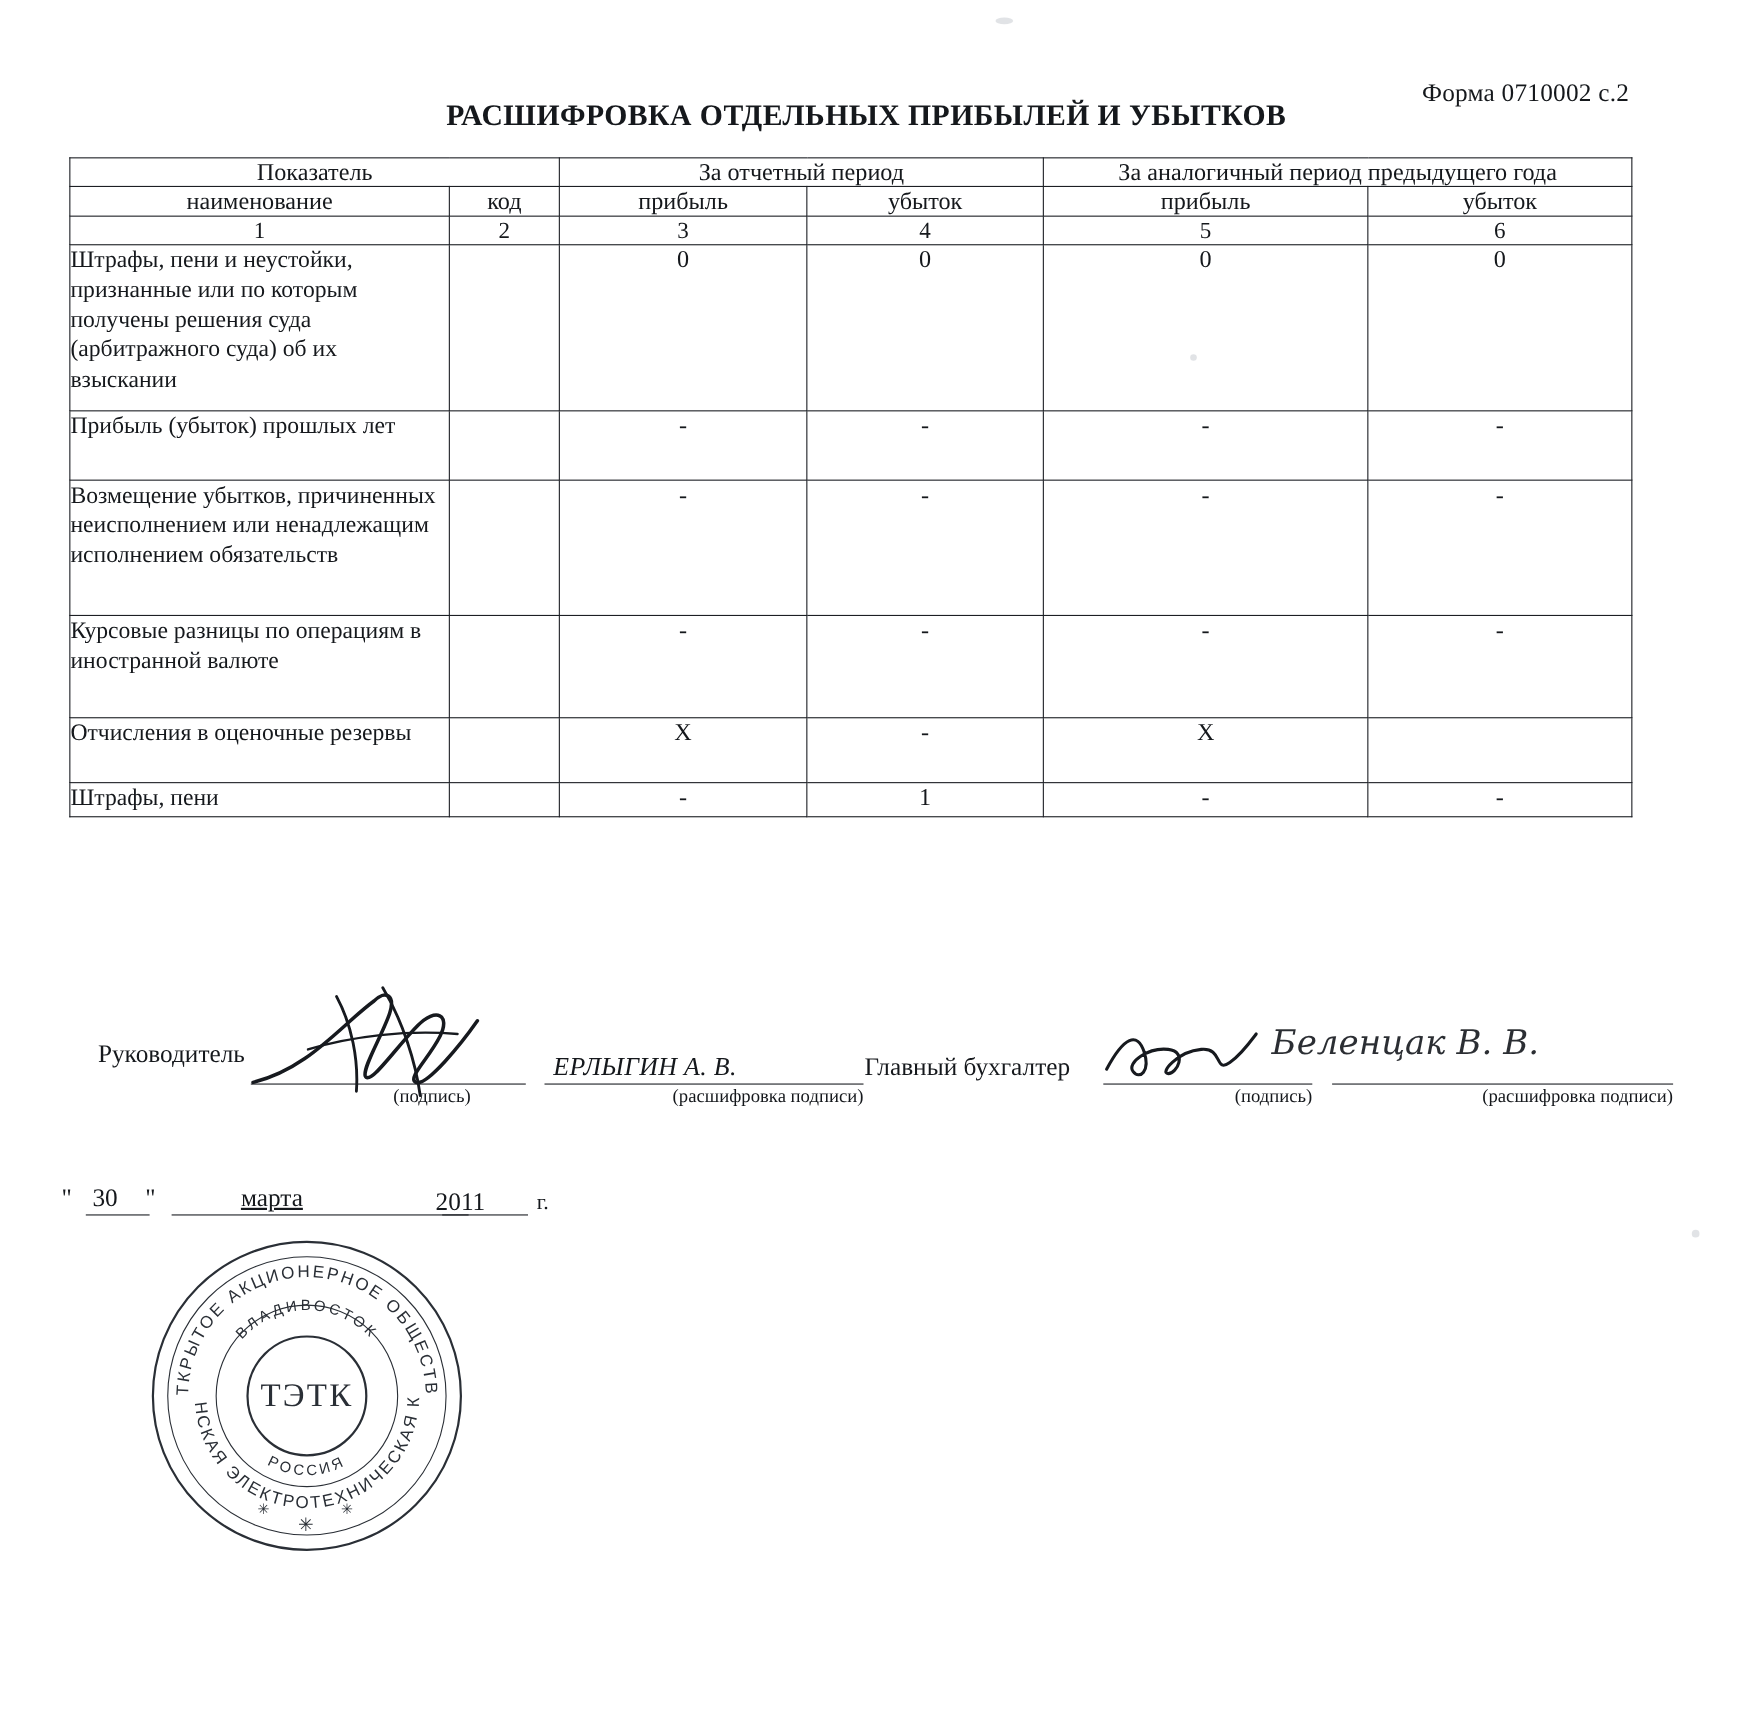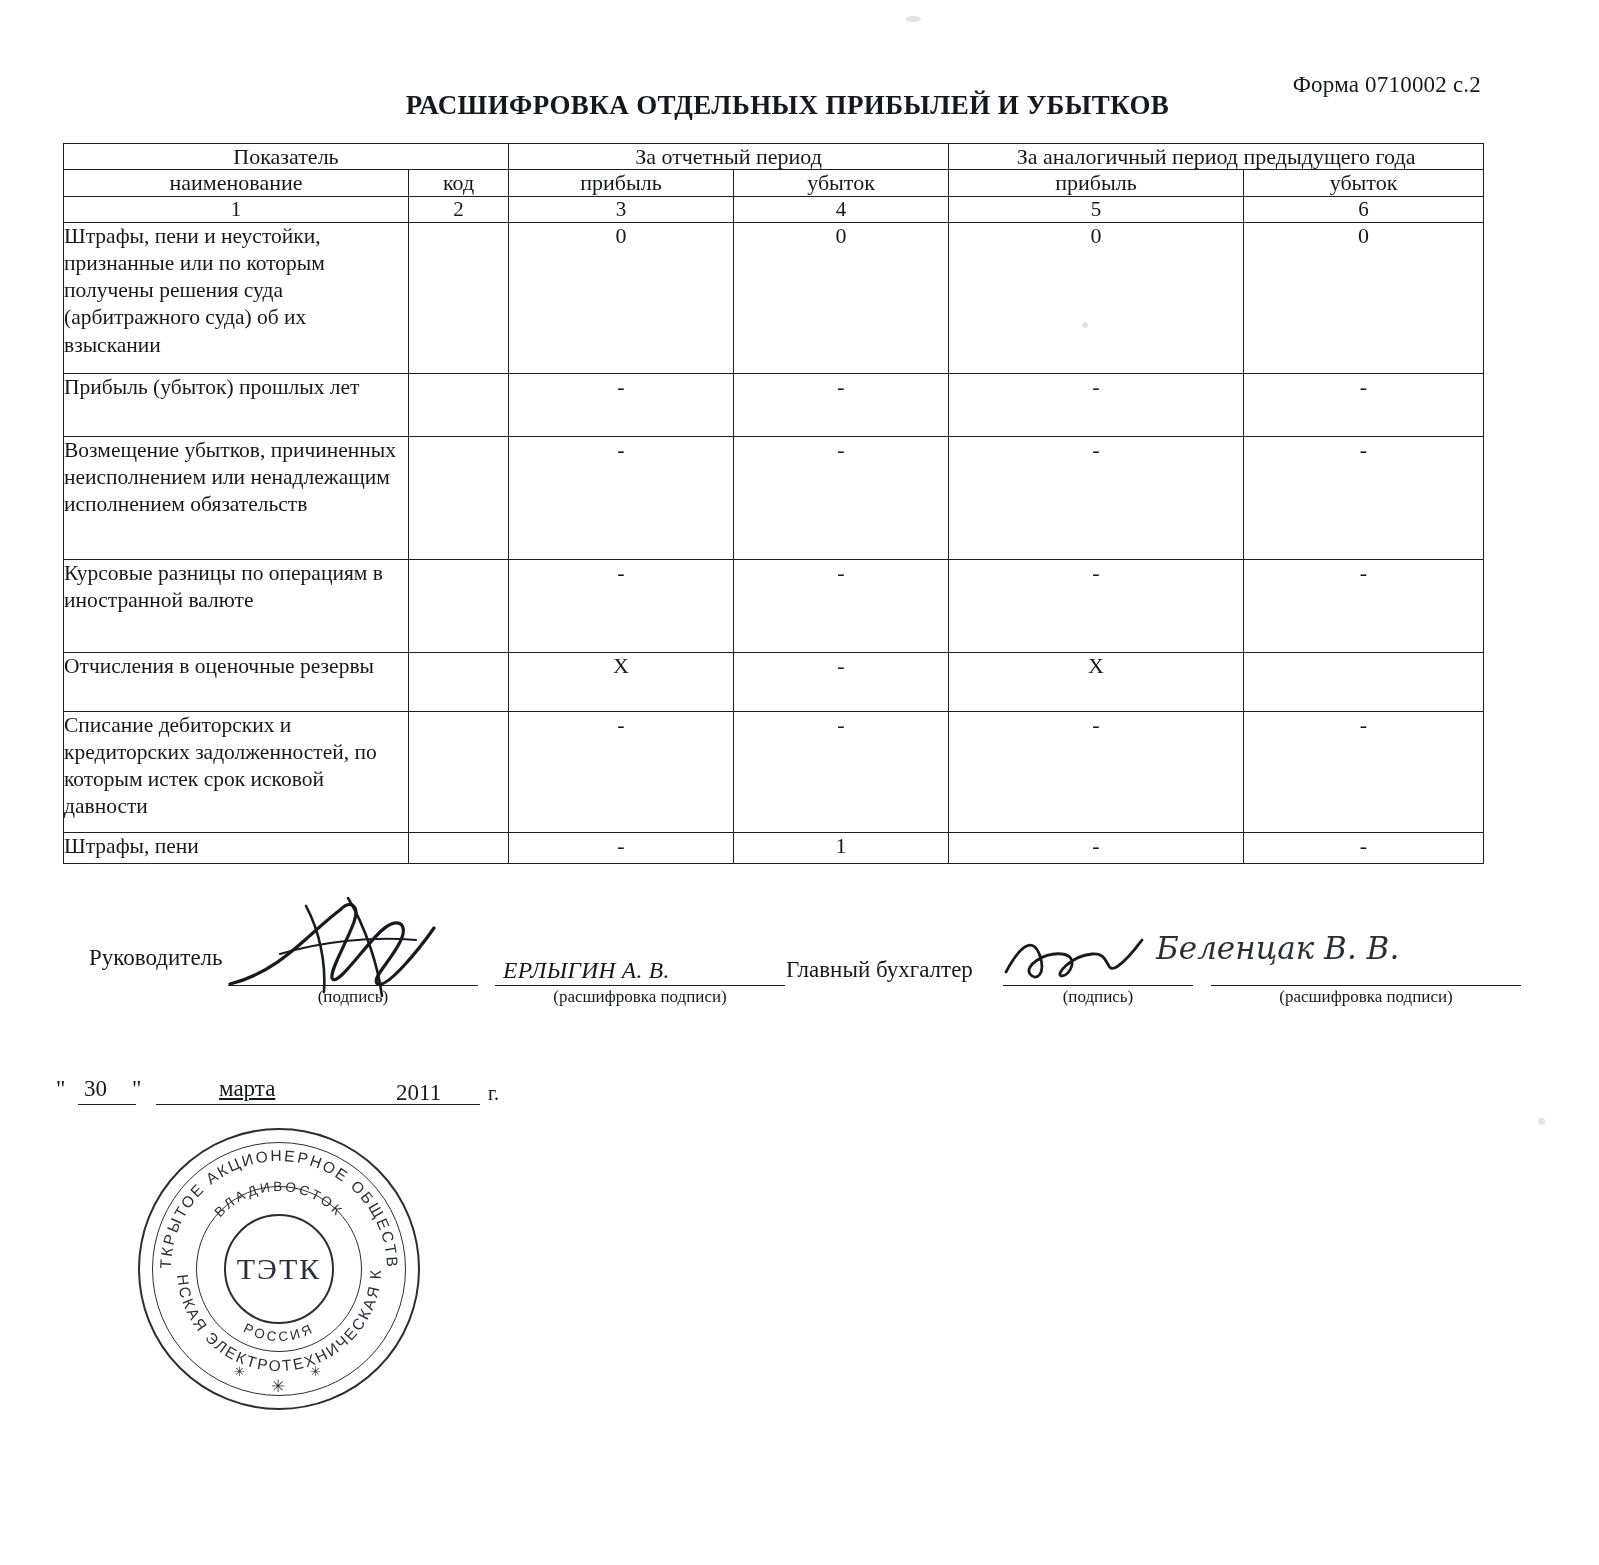--- a/index.html
+++ b/index.html
@@ -112,21 +112,21 @@
     position: absolute;
     white-space: nowrap;
   }
   .sig-line {
     position: absolute;
     border-bottom: 1.6px solid #1c1f24;
   }
   .sig-sub {
     position: absolute;
     font-size: 17px;
-    text-align: center;
+    text-align: right;
     white-space: nowrap;
   }
   .sig-name {
     position: absolute;
     font-size: 23.5px;
     white-space: nowrap;
     letter-spacing: 0.3px;
     font-style: italic;
   }
 
@@ -284,28 +284,20 @@
 
         <tr class="r4">
           <td class="name-cell">Отчисления в оценочные резервы</td>
           <td class="code-cell"></td>
           <td class="val-cell">X</td>
           <td class="val-cell">-</td>
           <td class="val-cell">X</td>
           <td class="val-cell"></td>
         </tr>
 
-        <tr class="r5">
-          <td class="name-cell">Списание дебиторских и кредиторских задолженностей, по которым истек срок исковой давности</td>
-          <td class="code-cell"></td>
-          <td class="val-cell">-</td>
-          <td class="val-cell">-</td>
-          <td class="val-cell">-</td>
-          <td class="val-cell">-</td>
-        </tr>
 
         <tr class="r6">
           <td class="name-cell">Штрафы, пени</td>
           <td class="code-cell"></td>
           <td class="val-cell">-</td>
           <td class="val-cell">1</td>
           <td class="val-cell">-</td>
           <td class="val-cell">-</td>
         </tr>
       </tbody>

